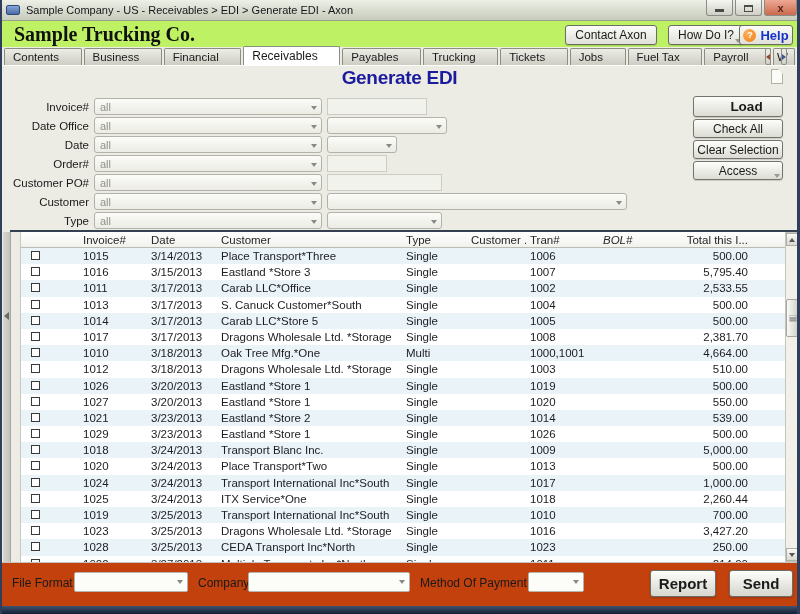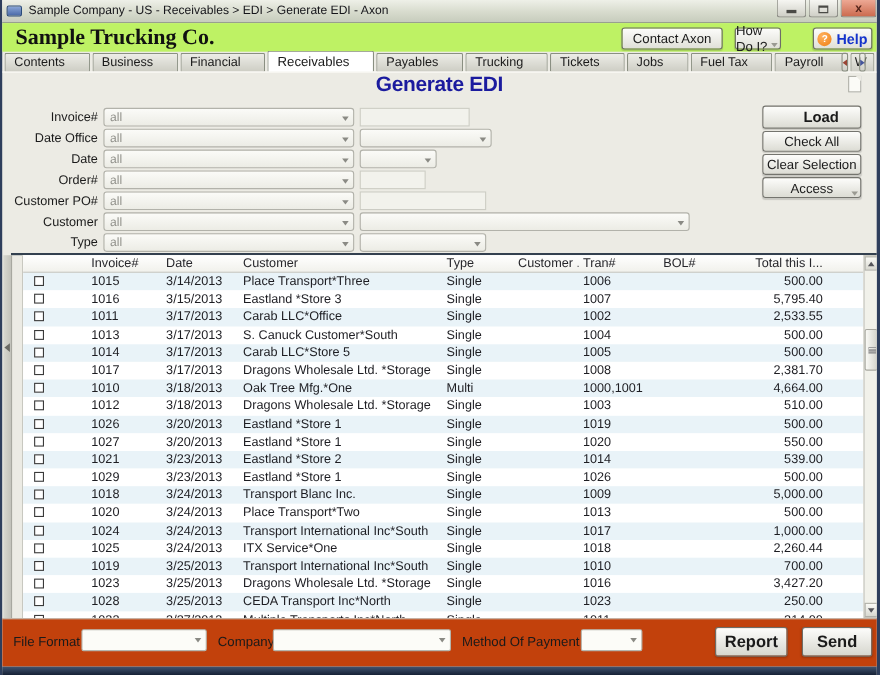--- a/index.html
+++ b/index.html
@@ -23,21 +23,21 @@
   .wbtn.close{width:33px;background:linear-gradient(#eda894,#cb6a4e);align-items:center;justify-content:center;
     font-size:11px;font-weight:bold;color:#54241a;}
   
   .header{position:absolute;left:0;top:21px;width:795px;height:26px;background:#bef264;}
   .company{position:absolute;left:12px;top:2px;font-family:"Liberation Serif", serif;
     font-weight:bold;font-size:20px;color:#111;}
   .hbtn{position:absolute;top:4px;height:20px;border:1px solid #6d6d67;border-radius:3px;
     background:linear-gradient(#fcfcfa,#e0e0d8);font-size:12px;display:flex;
     align-items:center;justify-content:center;box-shadow:0 1px 1px rgba(0,0,0,.15);}
   .btn-contact{left:563px;width:92px;}
-  .btn-howdoi{left:666px;width:42px;}
+  .btn-howdoi{left:666px;width:76px;}
   .btn-help{left:737px;width:54px;font-weight:bold;color:#1433cc;font-size:13px;}
   .helpbadge{width:13px;height:13px;border-radius:50%;background:radial-gradient(circle at 35% 30%,#ffb25e,#ef7d12);
     color:#fff;font-size:9px;font-weight:bold;display:flex;align-items:center;justify-content:center;margin-right:4px;}
   .mini-chev{position:absolute;right:2px;bottom:1px;width:0;height:0;
     border-left:3px solid transparent;border-right:3px solid transparent;border-top:4px solid #9a9a92;}
   
   .tabbar{position:absolute;left:0;top:47px;width:795px;height:19px;display:flex;
     align-items:flex-end;padding-left:2px;border-bottom:1px solid #fdfdfa;}
   .tab{height:17px;border:1px solid #8a8f82;border-bottom:none;border-radius:2px 2px 0 0;
     background:linear-gradient(#eDEde7,#cdcdc4);font-size:11.5px;display:flex;align-items:center;
@@ -86,21 +86,21 @@
     background:linear-gradient(90deg,#d8d8d0,#c2c2ba);border-right:1px solid #a8a8a0;}
   .split-arrow{position:absolute;left:1px;top:80px;width:0;height:0;
     border-top:4px solid transparent;border-bottom:4px solid transparent;border-right:5px solid #6a6a64;}
   .tablewrap{position:absolute;left:18px;top:232px;width:765px;height:330px;background:#fff;
     border-left:1px solid #c8c8c0;overflow:hidden;}
   .thead{display:flex;height:16px;background:linear-gradient(#ffffff,#f1f1ec);
     border-bottom:1px solid #bcbcb4;}
   .cell{flex:none;font-size:11.5px;line-height:16px;padding-left:4px;overflow:hidden;white-space:nowrap;}
   .thead .cell{color:#26262b;}
   .c0{width:58px;}.c1{width:68px;}.c2{width:70px;}.c3{width:185px;}.c4{width:65px;}
-  .c5{width:59px;}.c6{width:73px;}.c7{width:63px;}
+  .c5{width:59px;}.c6{width:73px;}.c7{width:63px;font-style:italic;}
   .c8{width:96px;text-align:right;padding-right:10px;}
   .trow{display:flex;height:16.2px;background:#fff;}
   .trow.stripe{background:#e9f3f8;}
   .trow .cell{line-height:16.2px;color:#1d1d22;}
   .checkbox{display:inline-block;width:9px;height:9px;border:1.5px solid #3a3a3a;background:#fff;
     margin:3px 0 0 6px;}
   
   .vscroll{position:absolute;left:783px;top:232px;width:14px;height:330px;background:#f1f1ea;
     border:1px solid #c4c4bc;}
   .sbtn{position:absolute;left:0;width:12px;height:13px;background:linear-gradient(#fafaf6,#d8d8d0);

